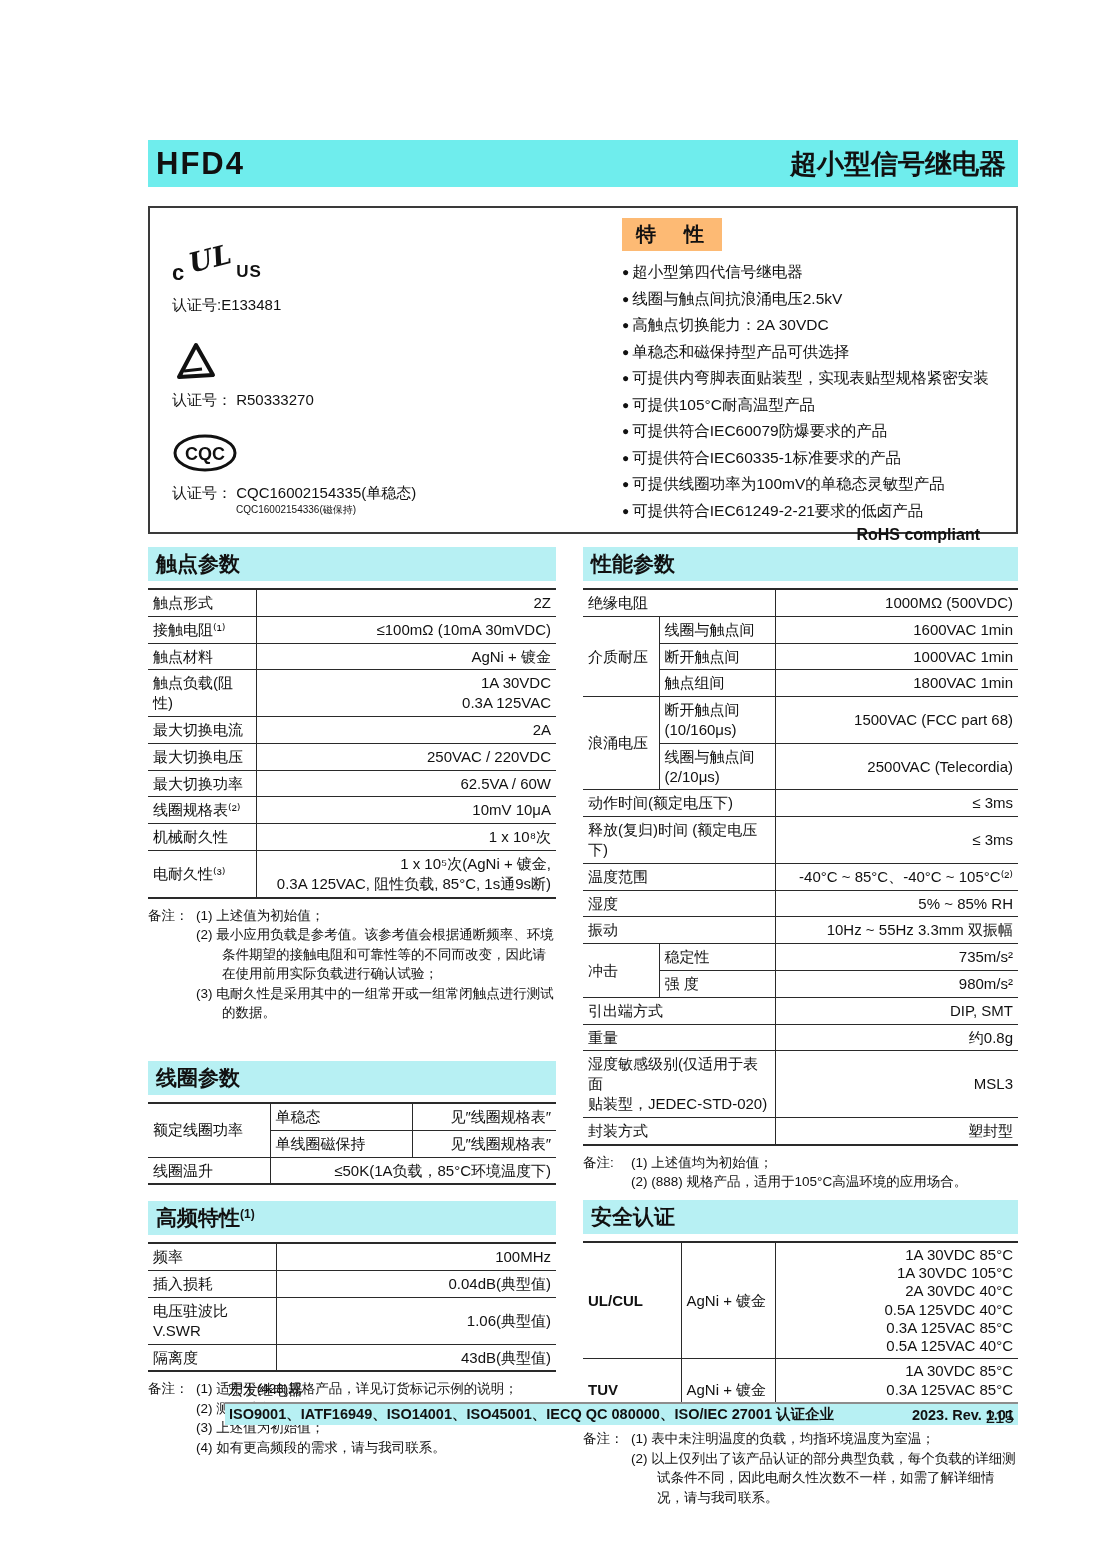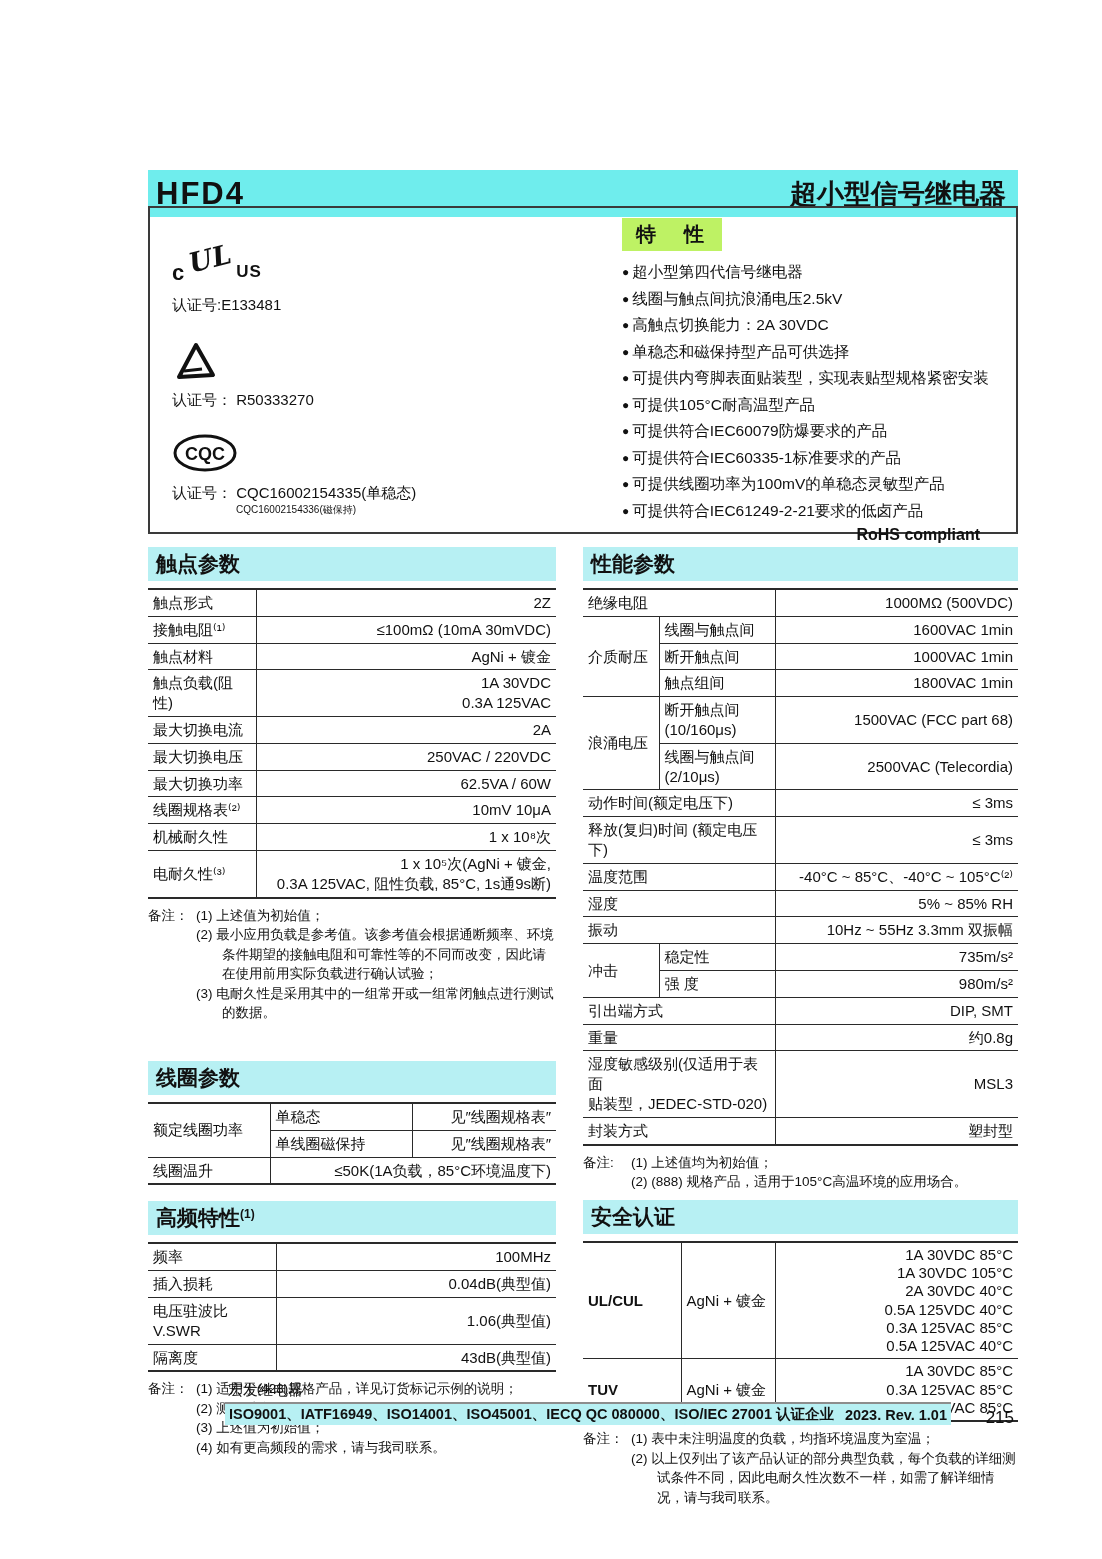--- a/index.html
+++ b/index.html
@@ -3,37 +3,37 @@
 <meta charset="utf-8">
 <style>
   * { margin:0; padding:0; box-sizing:border-box; }
   html,body { background:#ffffff; }
   body { font-family:"Liberation Sans","DejaVu Sans",sans-serif; color:#111; }
   .page { position:relative; width:1102px; height:1559px; background:#fff; overflow:hidden; }
 
   
   .titlebar { position:absolute; left:148px; top:140px; width:870px; height:47px;
     background:#6feded; display:flex; align-items:center; justify-content:space-between;
-    padding:0 12px 0 8px;margin-top:30px; }
+    padding:0 12px 0 8px; }
   .titlebar .model { font-size:31px; font-weight:bold; letter-spacing:2px; }
   .titlebar .prodname { font-size:27px; font-weight:bold; }
 
   
   .featurebox { position:absolute; left:148px; top:206px; width:870px; height:328px;
     border:2px solid #3a3a3a; }
   .certcol { position:absolute; left:22px; top:30px; width:430px; }
   .ulmark { display:flex; align-items:flex-end; height:52px; }
   .ul-c { font-size:22px; font-weight:bold; margin-bottom:4px; }
   .ul-us { font-size:17px; font-weight:bold; letter-spacing:1px; margin-bottom:8px; }
   .certlabel { font-size:15px; margin-top:6px; }
   .certlabel2 { font-size:10px; margin-left:64px; }
   .trimark { margin-top:26px; }
   .cqcmark { margin-top:22px; }
   .featcol { position:absolute; left:472px; top:10px; width:386px; }
-  .featbadge { display:inline-block; background:#bef264; font-size:20px; font-weight:bold;
+  .featbadge { display:inline-block; background:#fdba74; font-size:20px; font-weight:bold;
     padding:3px 14px; margin-bottom:8px; letter-spacing:4px; }
   .feat { font-size:15.5px; line-height:25.5px; }
   .feat::before { content:"●"; font-size:12px; margin-right:3px; vertical-align:1px; }
   .rohs { font-size:16px; font-weight:bold; text-align:right; margin-top:2px; padding-right:28px; }
 
   
   .col-left  { position:absolute; left:148px; top:547px; width:408px; }
   .col-right { position:absolute; left:583px; top:547px; width:435px; }
 
   .secbar { background:#b7f0f3; height:34px; display:flex; align-items:center;
@@ -54,21 +54,21 @@
 
   .notes { display:flex; font-size:13.5px; line-height:1.45; margin:7px 0 16px 0; }
   .np { width:48px; flex:none; }
   .nitems { flex:1; }
   .ni { padding-left:26px; text-indent:-26px; }
 
   .gap-coil { height:22px; }
 
   
   .company { position:absolute; left:228px; top:1381px; font-size:15px; }
-  .isobar { position:absolute; left:225px; top:1402px; width:726px; height:23px;
+  .isobar { position:absolute; left:225px; top:1402px; width:793px; height:23px;
     background:#b7f0f3; border-top:2px solid #8d8d8d; display:flex; align-items:center;
     justify-content:space-between; padding:0 4px 0 4px; }
   .isobar .iso { font-size:14.5px; font-weight:bold; }
   .isobar .rev { font-size:14.5px; font-weight:bold; }
   .pagenum { position:absolute; right:88px; top:1408px; font-size:17px;margin-left:20px; }
 </style>
 </head>
 <body>
 
 <div class="page">

